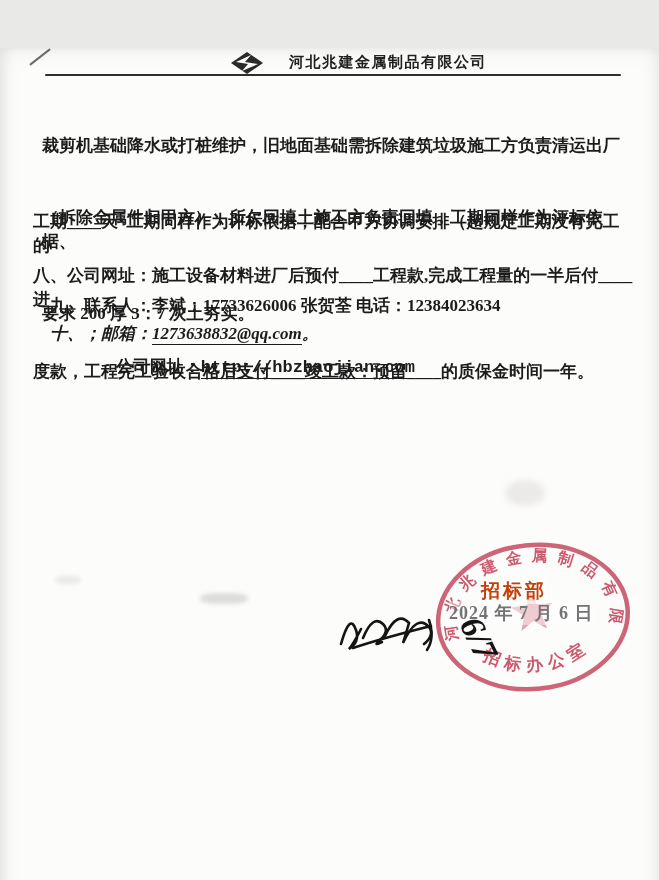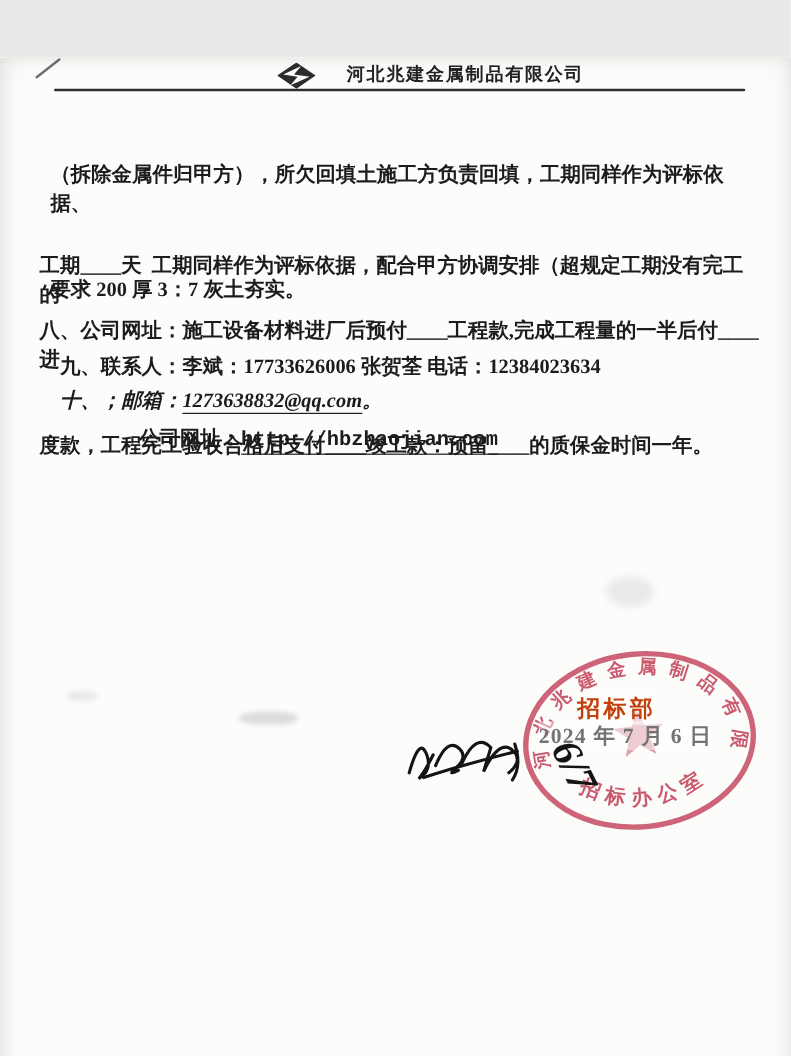--- a/index.html
+++ b/index.html
@@ -86,20 +86,21 @@
   <div class="logo">
     <svg viewBox="0 0 32 23" xmlns="http://www.w3.org/2000/svg">
       <polygon points="16,0 32,11 16,22 0,11" fill="#2b2b2b"></polygon>
       <polygon points="5,10 20,3 14,10 27,12 11,19 17,12" fill="#fcfcfb"></polygon>
     </svg>
   </div>
   <div class="company-name">河北兆建金属制品有限公司</div>
   <div class="header-rule"></div>
 
   <div class="doc-text p1">
+    <div>裁剪机基础降水或打桩维护，旧地面基础需拆除建筑垃圾施工方负责清运出厂</div>
     <div>（拆除金属件归甲方），所欠回填土施工方负责回填，工期同样作为评标依据、</div>
     <div>要求 200 厚 3：7 灰土夯实。</div>
   </div>
 
   <div class="doc-text p2">
     <div>工期____天  工期同样作为评标依据，配合甲方协调安排（超规定工期没有完工的</div>
   </div>
 
   <div class="doc-text p3">
     <div>八、公司网址：施工设备材料进厂后预付____工程款,完成工程量的一半后付____进</div>

